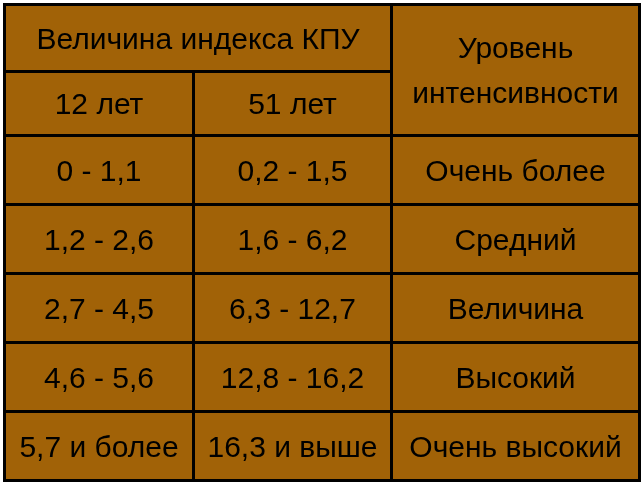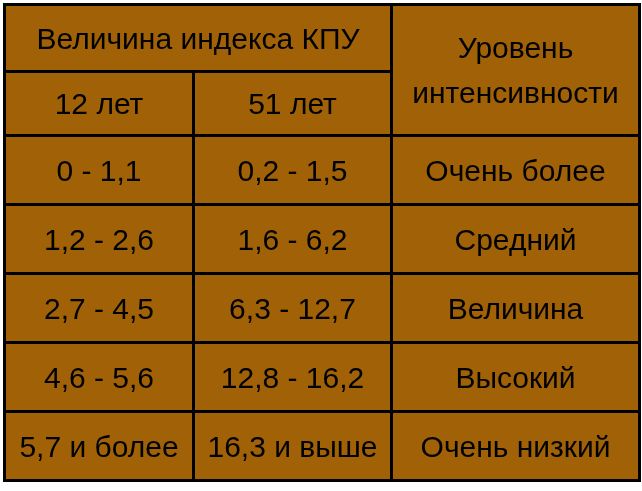--- a/index.html
+++ b/index.html
@@ -83,16 +83,16 @@
       <td>Величина</td>
     </tr>
     <tr class="data-row">
       <td>4,6 - 5,6</td>
       <td>12,8 - 16,2</td>
       <td>Высокий</td>
     </tr>
     <tr class="data-row">
       <td>5,7 и более</td>
       <td>16,3 и выше</td>
-      <td>Очень низкий</td>
+      <td>Очень высокий</td>
     </tr>
   </tbody>
 </table>
 
 </body></html>

